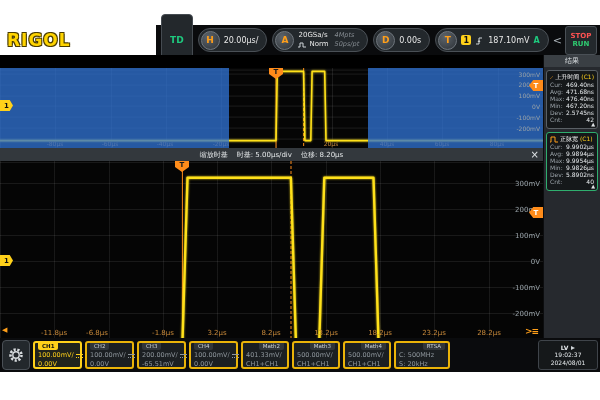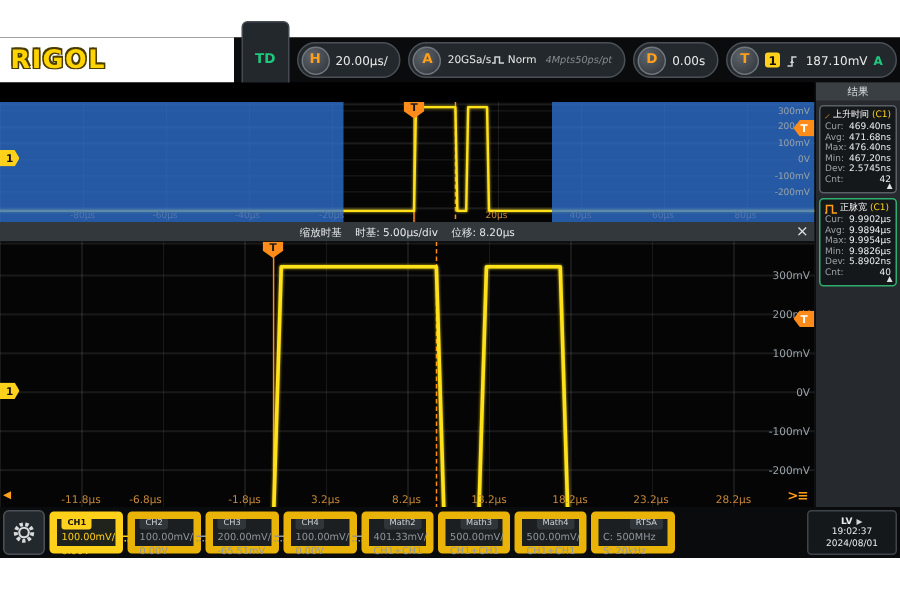--- a/index.html
+++ b/index.html
@@ -13,21 +13,21 @@
   .logo{font-size:17px;font-weight:bold;color:#ffd400;letter-spacing:1px;
         text-shadow:1px 1px 0 #4a3c00,-1px -1px 0 #4a3c00,1px -1px 0 #4a3c00,-1px 1px 0 #4a3c00;}
   .badge-td{background:#23282c;border:1px solid #454b51;border-radius:4px;color:#1ec97e;font-weight:bold;
         font-size:9px;padding:20px 8px;margin-left:5px;flex:none;}
   .pill{display:flex;align-items:center;background:#23282c;border:1px solid #4a5056;border-radius:12px;
         height:22px;margin-left:5px;padding:0 8px 0 2px;gap:4px;color:#e8e8e8;font-size:8px;flex:none;}
   .knob{width:17px;height:17px;border-radius:50%;background:radial-gradient(circle at 35% 30%,#5d646b,#2d3237);
         border:1px solid #70777e;color:#ff9f1a;font-weight:bold;font-size:9px;
         display:flex;align-items:center;justify-content:center;flex:none;}
   .acq-cols{display:flex;gap:6px;}
-  .acq-col{display:flex;flex-direction:row;line-height:9px;font-size:7px;}
+  .acq-col{display:flex;flex-direction:column;line-height:9px;font-size:7px;}
   .acq-col .dim{color:#868c92;font-size:6.5px;font-style:italic;}
   .acq-mode{display:flex;align-items:center;gap:2px;}
   .src-box{width:10px;height:10px;background:#ffd11a;color:#111;font-size:8px;font-weight:bold;border-radius:2px;
         display:flex;align-items:center;justify-content:center;flex:none;}
   .trig-flag-a{color:#1ec97e;font-weight:bold;font-size:8px;}
   .nav-arrow{color:#aeb6bc;font-size:11px;margin-left:4px;flex:none;}
   .tb-btn{display:flex;flex-direction:column;align-items:center;justify-content:center;background:#23282c;
         border:1px solid #4a5056;border-radius:3px;height:25px;min-width:24px;padding:1px 3px;margin-left:3px;
         color:#dfe3e6;font-size:6px;gap:1px;flex:none;line-height:7px;}
   .tb-btn .stop{color:#ff5252;font-size:7px;font-weight:bold;}
@@ -92,21 +92,21 @@
   .card-title .c1{color:#ffd11a;}
   .mrow{display:flex;justify-content:space-between;font-size:6px;line-height:7px;color:#e8ecef;}
   .mrow .mk{color:#9aa2a8;}
   .card-flag{position:absolute;right:2px;bottom:1px;color:#dfe3e6;font-size:5px;}
 
   
   .chbar{position:absolute;top:313px;left:0;width:600px;height:34px;background:#0a0b0d;display:flex;
         align-items:center;padding:0 2px;box-sizing:border-box;gap:3px;}
   .gear-btn{width:26px;height:28px;background:#23282c;border:1px solid #4a5056;border-radius:4px;color:#d7dbde;
         font-size:13px;display:flex;align-items:center;justify-content:center;flex:none;}
-  .chblock{width:49px;height:28px;background:#1b1f22;border:5px solid #eab308;border-radius:3px;position:relative;
+  .chblock{width:49px;height:28px;background:#1b1f22;border:2px solid #eab308;border-radius:3px;position:relative;
         padding:8px 3px 0 3px;box-sizing:border-box;color:#8f979d;flex:none;}
   .chblock.sel{border-color:#ffd11a;color:#ffd11a;background:#20231c;}
   .chtab{position:absolute;top:0;left:3px;height:7px;padding:0 4px;font-size:5.5px;line-height:7px;color:#cfd4d8;
         background:#30353a;border-radius:0 0 2px 2px;}
   .chblock.sel .chtab{background:#ffd11a;color:#111;font-weight:bold;}
   .chtab.right{left:auto;right:3px;}
   .chv{font-size:6.5px;line-height:9px;display:flex;align-items:center;gap:2px;white-space:nowrap;}
   .choff{font-size:6.5px;line-height:9px;white-space:nowrap;}
   .mathblock{width:48px;}
   .rtsablock{width:56px;}

